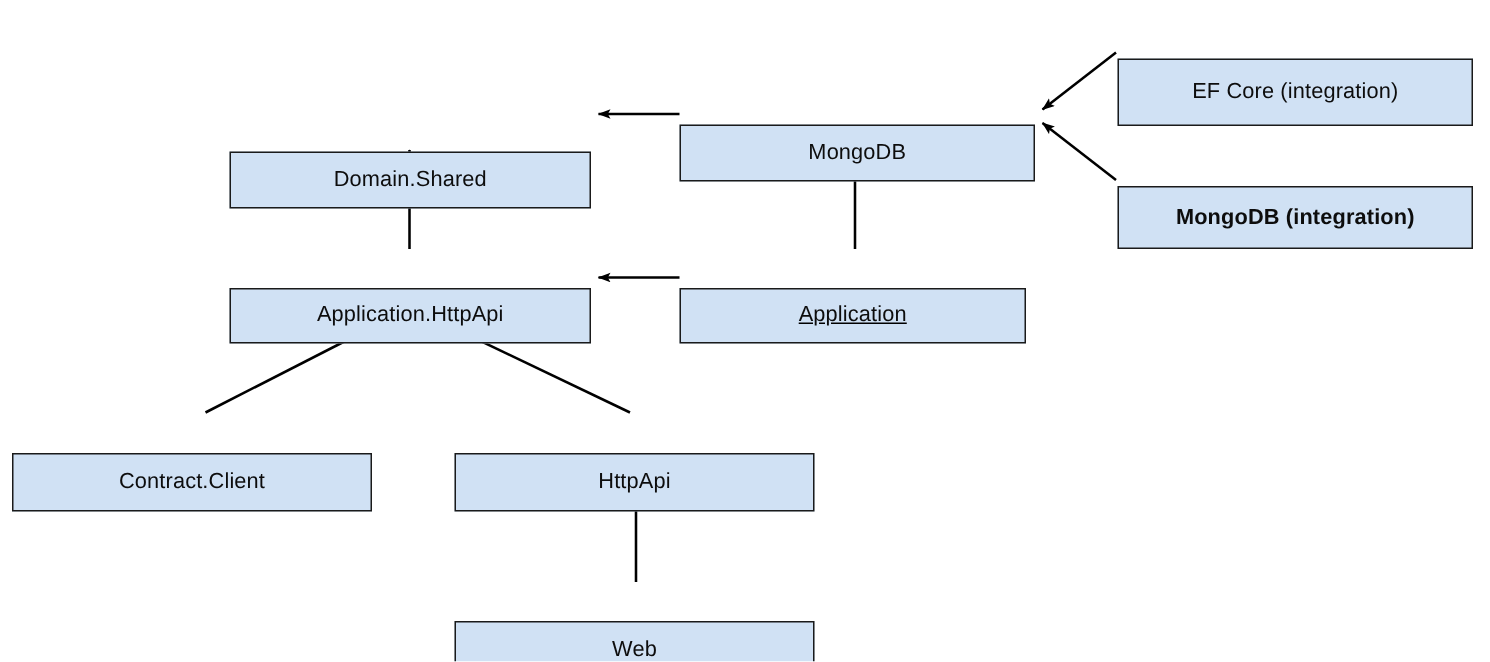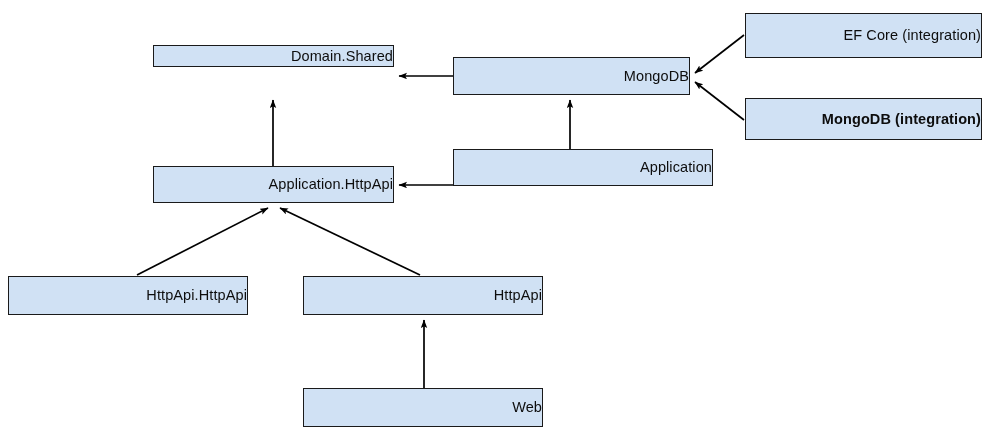--- a/index.html
+++ b/index.html
@@ -24,22 +24,23 @@
     width: 993px;
     height: 441px;
   }
   .node {
     position: absolute;
     box-sizing: border-box;
     background: #d0e1f4;
     border: 1.4px solid #1a1a1a;
     display: flex;
     align-items: center;
-    justify-content: flex-end;
+    justify-content: center;
     z-index: 2;
+    margin-top: 26px;
   }
   .node-label {
     font-family: "Liberation Sans", sans-serif;
     font-size: 14.5px;
     color: #0d0d0d;
     line-height: 1;
     white-space: nowrap;
     letter-spacing: 0.1px;
   }
 </style>
@@ -67,46 +68,46 @@
 
     <line x1="453" y1="185" x2="399" y2="185" stroke="#000000" stroke-width="1.7" marker-end="url(#arrowhead)"></line>
 
     <line x1="137" y1="275" x2="268" y2="208" stroke="#000000" stroke-width="1.7" marker-end="url(#arrowhead)"></line>
 
     <line x1="420" y1="275" x2="280" y2="208" stroke="#000000" stroke-width="1.7" marker-end="url(#arrowhead)"></line>
 
     <line x1="424" y1="388" x2="424" y2="320" stroke="#000000" stroke-width="1.7" marker-end="url(#arrowhead)"></line>
   </svg>
 
-  <div class="node" style="left:153px; top:45px; width:241px; height:22px;">
+  <div class="node" style="left:153px; top:75px; width:241px; height:38px;">
     <span class="node-label">Domain.Shared</span>
   </div>
 
   <div class="node" style="left:453px; top:57px; width:237px; height:38px;">
     <span class="node-label">MongoDB</span>
   </div>
 
   <div class="node" style="left:745px; top:13px; width:237px; height:45px;">
     <span class="node-label">EF Core (integration)</span>
   </div>
 
   <div class="node" style="left:745px; top:98px; width:237px; height:42px;font-weight:bold;">
     <span class="node-label">MongoDB (integration)</span>
   </div>
 
   <div class="node" style="left:153px; top:166px; width:241px; height:37px;">
     <span class="node-label">Application.HttpApi</span>
   </div>
 
-  <div class="node" style="left:453px; top:149px; width:260px; height:37px;">
+  <div class="node" style="left:453px; top:166px; width:231px; height:37px;text-decoration:underline;">
     <span class="node-label">Application</span>
   </div>
 
   <div class="node" style="left:8px; top:276px; width:240px; height:39px;">
-    <span class="node-label">HttpApi.HttpApi</span>
+    <span class="node-label">Contract.Client</span>
   </div>
 
   <div class="node" style="left:303px; top:276px; width:240px; height:39px;">
     <span class="node-label">HttpApi</span>
   </div>
 
   <div class="node" style="left:303px; top:388px; width:240px; height:39px;">
     <span class="node-label">Web</span>
   </div>
 

